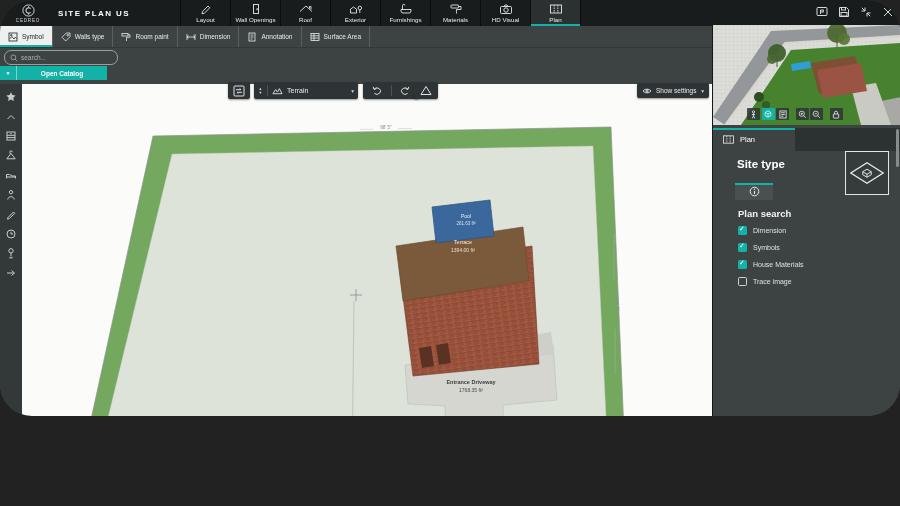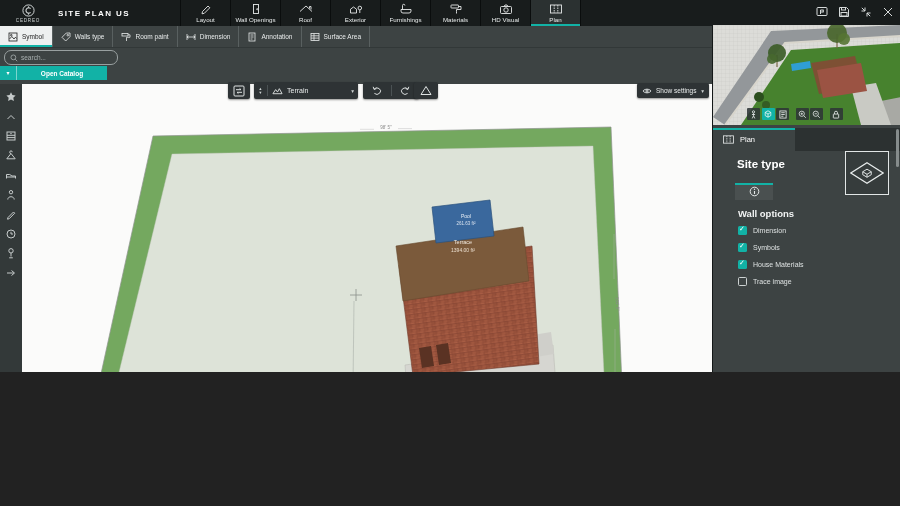--- a/index.html
+++ b/index.html
@@ -1,17 +1,17 @@
 <!DOCTYPE html>
 <html><head>
 <meta charset="utf-8">
 <style>
   html,body{margin:0;padding:0;background:#222;}
-  #app{position:relative;width:900px;height:372px;background:#3d4343;overflow:hidden;
-       font-family:"Liberation Sans","DejaVu Sans",sans-serif;-webkit-font-smoothing:antialiased;}
+  #app{position:relative;width:900px;height:416px;background:#3d4343;overflow:hidden;
+       font-family:"Liberation Sans","DejaVu Sans",sans-serif;border-radius:32px;-webkit-font-smoothing:antialiased;}
   .abs{position:absolute;}
   svg{display:block;}
   
   #titlebar{left:0;top:0;width:900px;height:26px;background:#181c1c;}
   #logo{left:5px;top:1px;width:46px;height:24px;display:flex;flex-direction:column;align-items:center;justify-content:center;gap:1px;}
   #logo .brand{font-size:4.6px;letter-spacing:.8px;color:#cfd4d4;}
   #proj-title{left:58px;top:9px;font-size:8px;font-weight:bold;color:#fff;letter-spacing:1.4px;}
   #main-tabs{left:180px;top:0;height:26px;display:flex;border-left:1px solid #0a0d0d;}
   .mtab{width:49px;height:26px;display:flex;flex-direction:column;align-items:center;justify-content:center;gap:1px;
         border-right:1px solid #0a0d0d;cursor:pointer;}
@@ -474,21 +474,21 @@
       </div>
 
       <div id="subtab">
         <svg width="11" height="11" viewBox="0 0 11 11">
           <circle cx="5.5" cy="5.5" r="4.3" fill="none" stroke="#e4e8e8" stroke-width="1"></circle>
           <path d="M5.5 5v3" stroke="#e4e8e8" stroke-width="1.1"></path>
           <circle cx="5.5" cy="3.2" r=".7" fill="#e4e8e8"></circle>
         </svg>
       </div>
 
-      <div id="rp-options-title">Wall options</div>
+      <div id="rp-options-title">Plan search</div>
 
       <div class="optrow" style="top:201px;">
         <span class="cb checked"></span>
         <span class="lbl">Dimension</span>
       </div>
       <div class="optrow" style="top:218px;">
         <span class="cb checked"></span>
         <span class="lbl">Symbols</span>
       </div>
       <div class="optrow" style="top:235px;">

